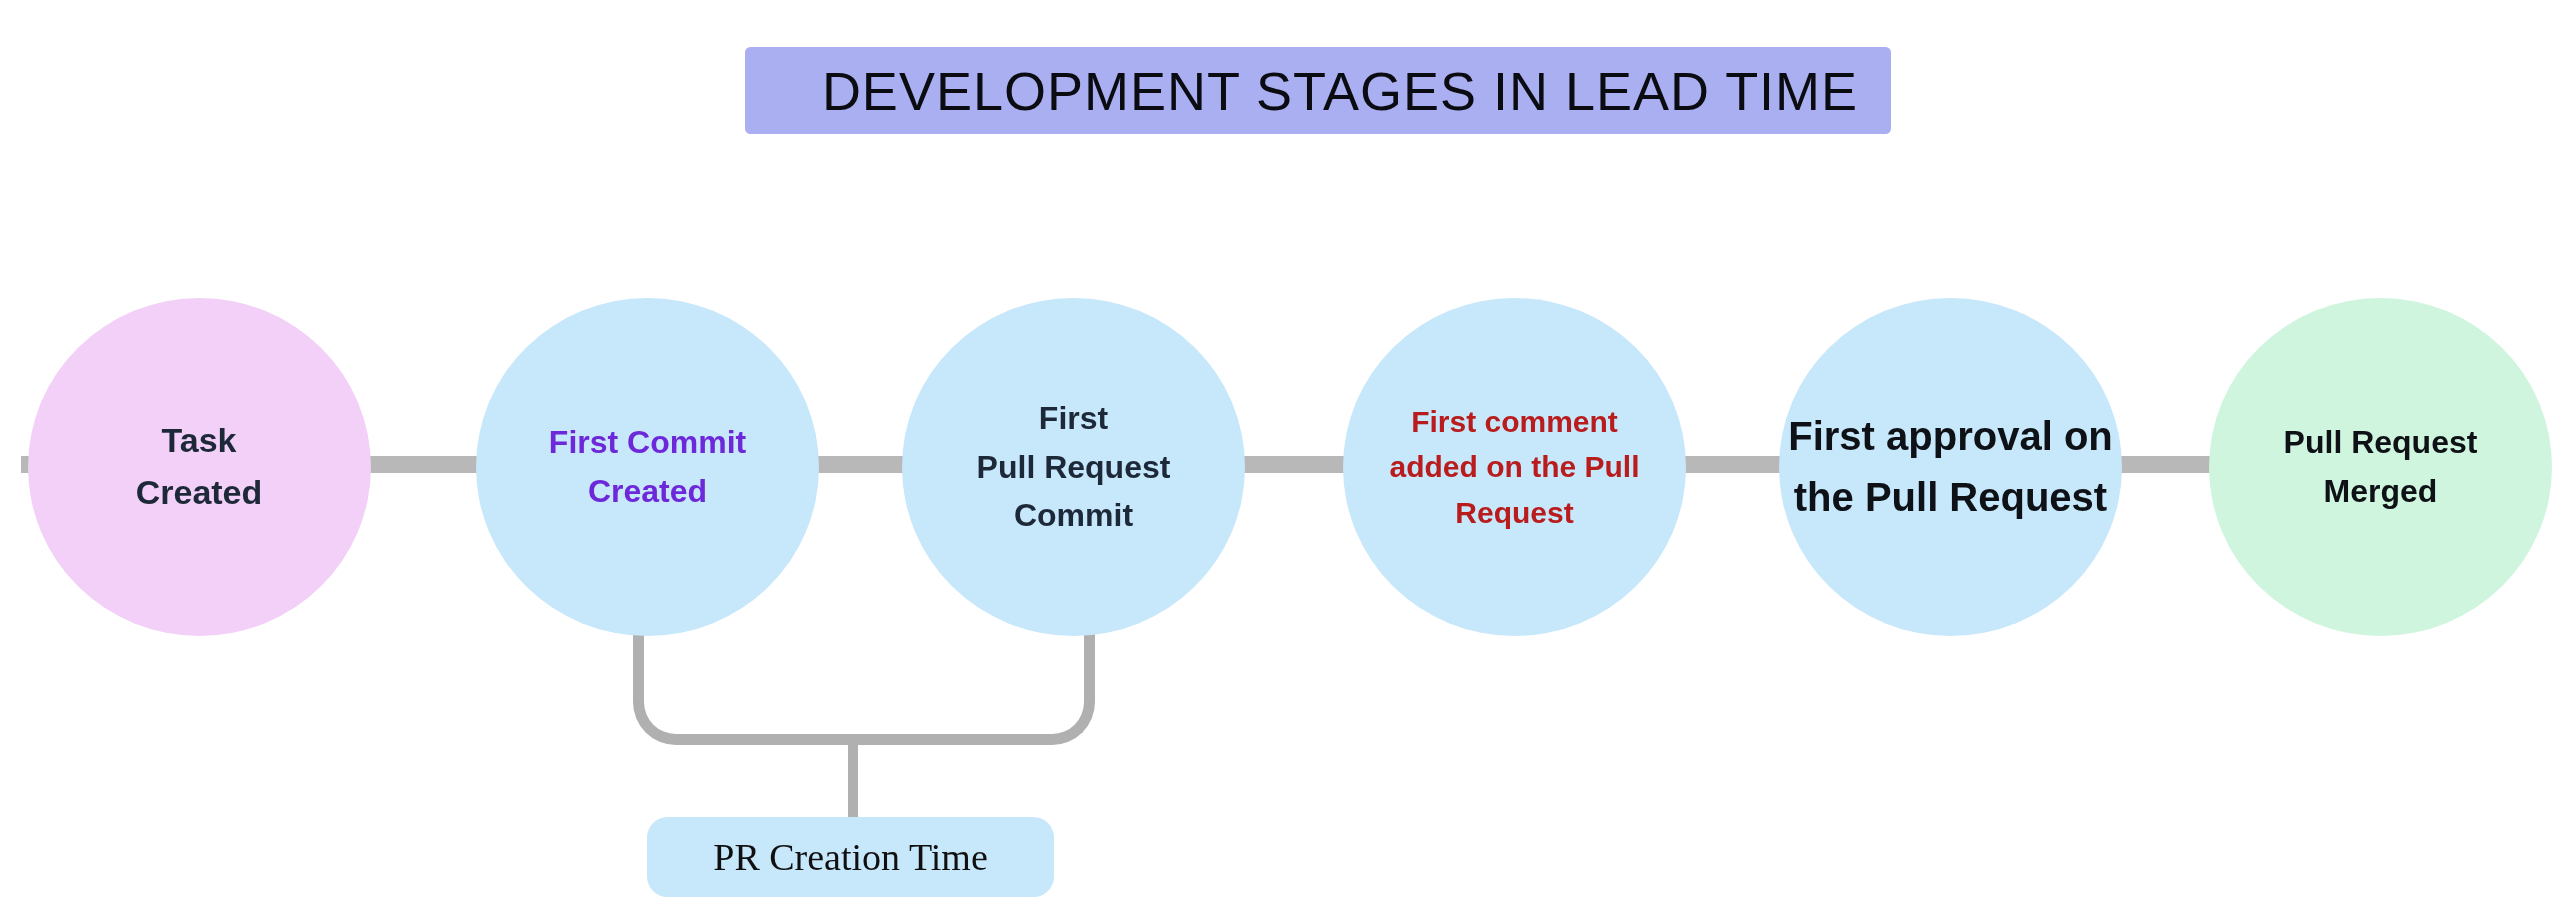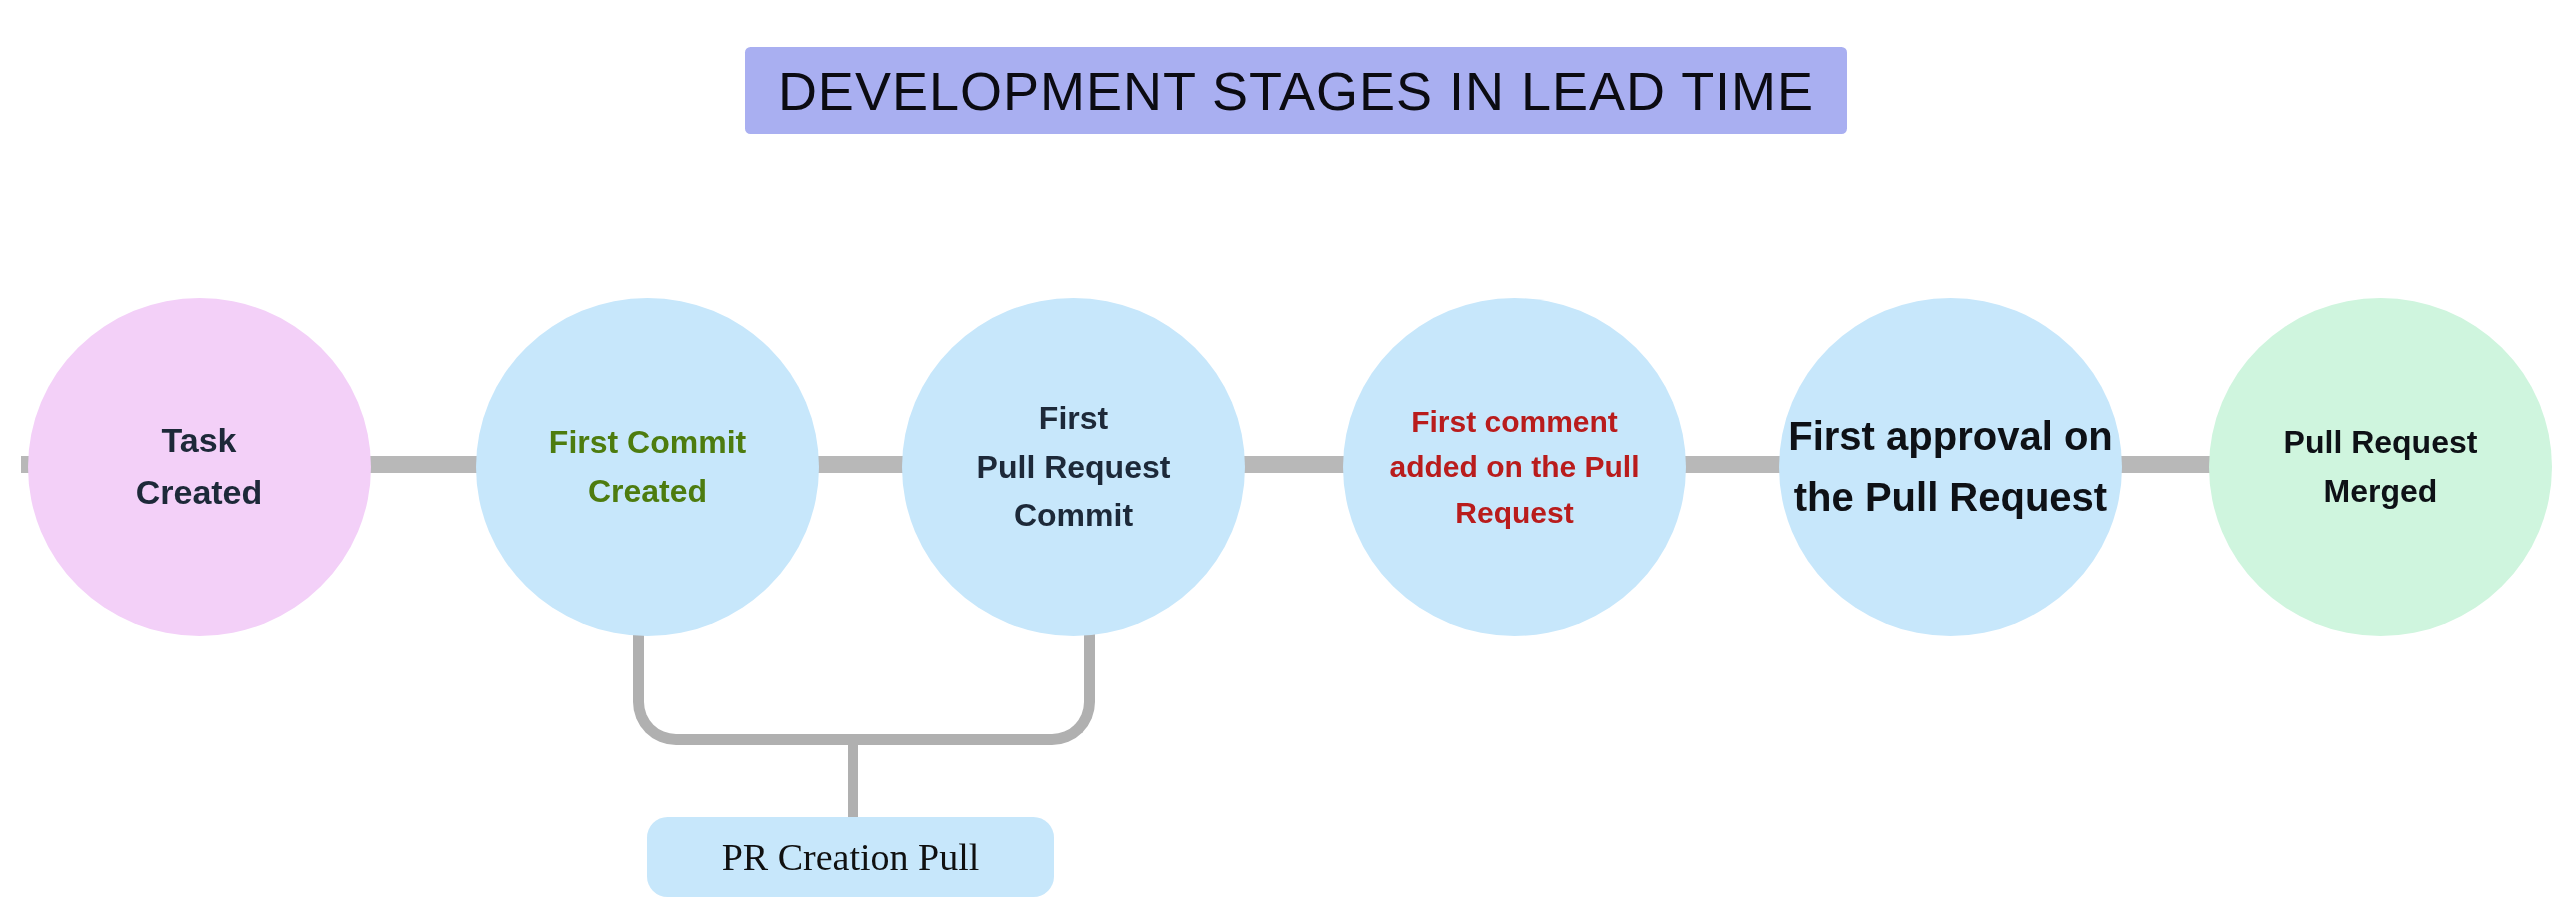--- a/index.html
+++ b/index.html
@@ -2,21 +2,21 @@
 <html style="font-size:11px"><head>
 <meta charset="utf-8">
 <style>
   html,body{margin:0;padding:0;background:#ffffff;}
   body{width:2576px;height:923px;position:relative;overflow:hidden;
        font-family:"Liberation Sans", sans-serif;}
 
   .title-banner{
     position:absolute;left:745px;top:47px;width:1102px;height:87px;
     border-radius:5.5px;display:flex;align-items:center;justify-content:center;
-    font-size:54px;font-weight:400;letter-spacing:1px;z-index:3;
+    font-size:54px;font-weight:400;letter-spacing:1px;z-index:3;padding-left:44px;
   }
 
   .connector-line{
     position:absolute;left:20.6px;top:456px;width:2360px;height:16.5px;z-index:1;
   }
 
   .stages-row{position:absolute;left:0;top:4px;width:100%;height:100%;z-index:2;}
 
   .stage{
     position:absolute;top:294px;width:343px;height:338px;border-radius:50%;
@@ -51,32 +51,32 @@
 </head>
 <body>
 
 <div class="title-banner" style="background: rgb(169, 175, 241); color: rgb(11, 11, 18);">DEVELOPMENT STAGES IN LEAD TIME</div>
 
 <div class="connector-line" style="background: rgb(184, 184, 184);"></div>
 
 <div class="stages-row" id="stages-row">
     <div class="stage" style="background: rgb(243, 208, 248); color: rgb(29, 41, 57);">Task
 Created</div>
-    <div class="stage" style="background: rgb(199, 231, 251); color: #4d7c0f;">First Commit
+    <div class="stage" style="background: rgb(199, 231, 251); color: #6d28d9;">First Commit
 Created</div>
     <div class="stage" style="background: rgb(199, 231, 251); color: rgb(29, 41, 57);">First
 Pull Request
 Commit</div>
     <div class="stage" style="background: rgb(199, 231, 251); color: #b91c1c;">First comment
 added on the Pull
 Request</div>
     <div class="stage" style="background: rgb(199, 231, 251); color: rgb(14, 17, 22);">First approval on
 the Pull Request</div>
     <div class="stage" style="background: rgb(207, 245, 222); color: rgb(14, 17, 22);">Pull Request
 Merged</div>
   </div>
 
 <div class="pr-bracket" style="border-color: rgb(176, 176, 176);"></div>
 
 <div class="pr-bracket-stem" style="background: rgb(176, 176, 176);"></div>
 
-<div class="annotation-box" style="background: rgb(199, 231, 251); color: rgb(16, 16, 16);">PR Creation Pull</div>
+<div class="annotation-box" style="background: rgb(199, 231, 251); color: rgb(16, 16, 16);">PR Creation Time</div>
 
 
 </body></html>

